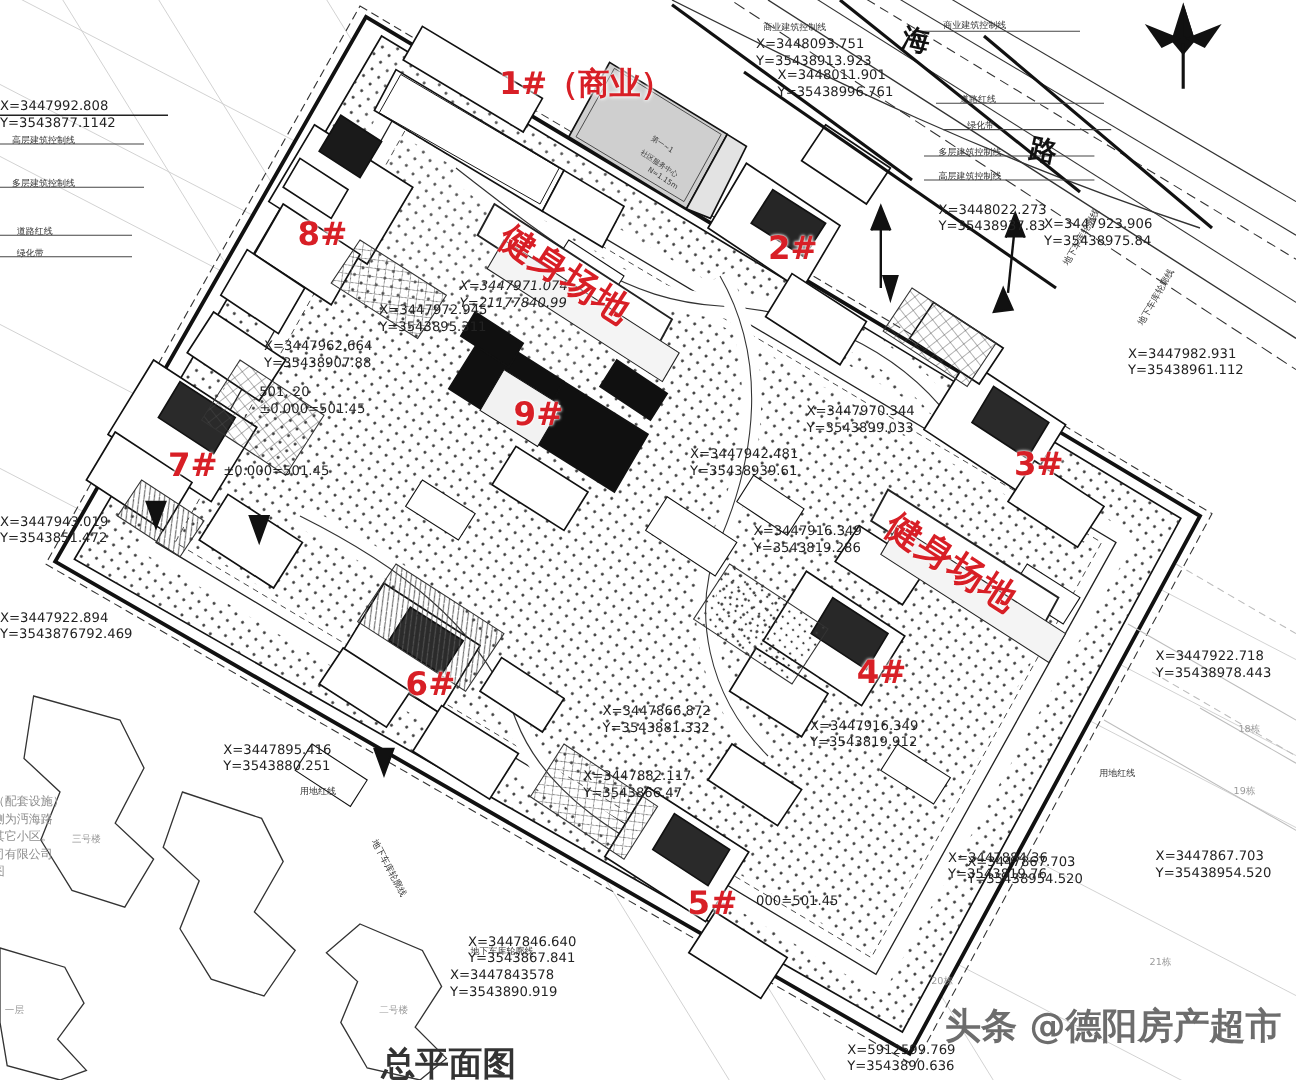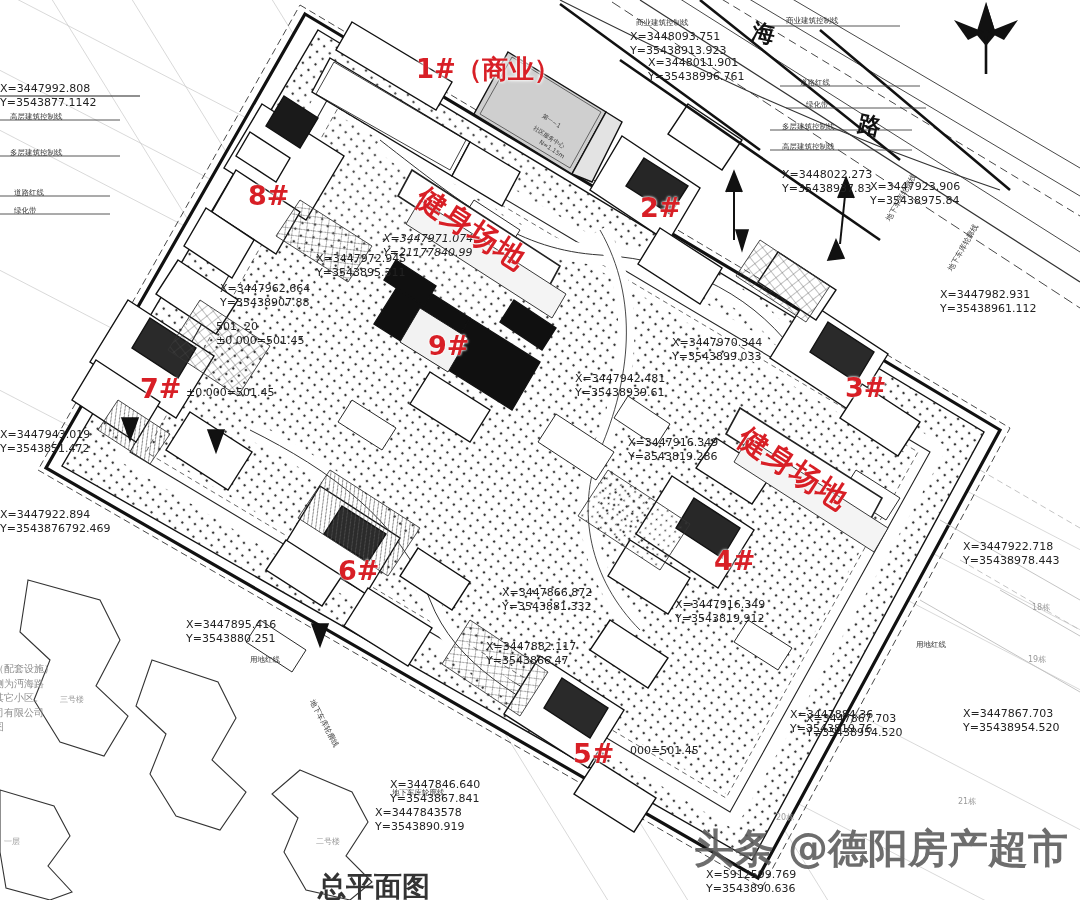--- a/index.html
+++ b/index.html
@@ -18,21 +18,21 @@
       letter-spacing:1px;white-space:nowrap;z-index:41;
       text-shadow:0 0 2px #fff;}
 
   .coord{position:absolute;font-size:11px;color:#222;line-height:1.25;
       font-family:"DejaVu Sans","Liberation Sans",sans-serif;white-space:nowrap;z-index:30;}
   .tiny{position:absolute;font-size:6px;color:#3a3a3a;white-space:nowrap;z-index:28;line-height:1.2;}
   .ctrl-lbl{position:absolute;font-size:7.5px;color:#333;white-space:nowrap;z-index:29;}
   .road-ch{position:absolute;font-size:23px;font-weight:bold;color:#111;z-index:30;
       font-family:"DejaVu Sans","Liberation Sans",sans-serif;}
   .note-block{position:absolute;font-size:10px;color:#8d8d8d;line-height:1.45;z-index:26;white-space:nowrap;}
-  .wm{position:absolute;right:12px;bottom:24px;font-size:40px;color:#5a5a5a;
+  .wm{position:absolute;right:12px;bottom:24px;font-size:30px;color:#5a5a5a;
       font-weight:bold;opacity:.88;z-index:60;white-space:nowrap;}
   .bottom-title{position:absolute;left:318px;bottom:-6px;font-size:28px;font-weight:bold;
       color:#333;z-index:45;white-space:nowrap;}
   .edge-lbl{position:absolute;font-size:8px;color:#9a9a9a;z-index:25;}
   .rot{transform-origin:left top;}
 </style>
 </head>
 <body>
 
 <div id="stage">

